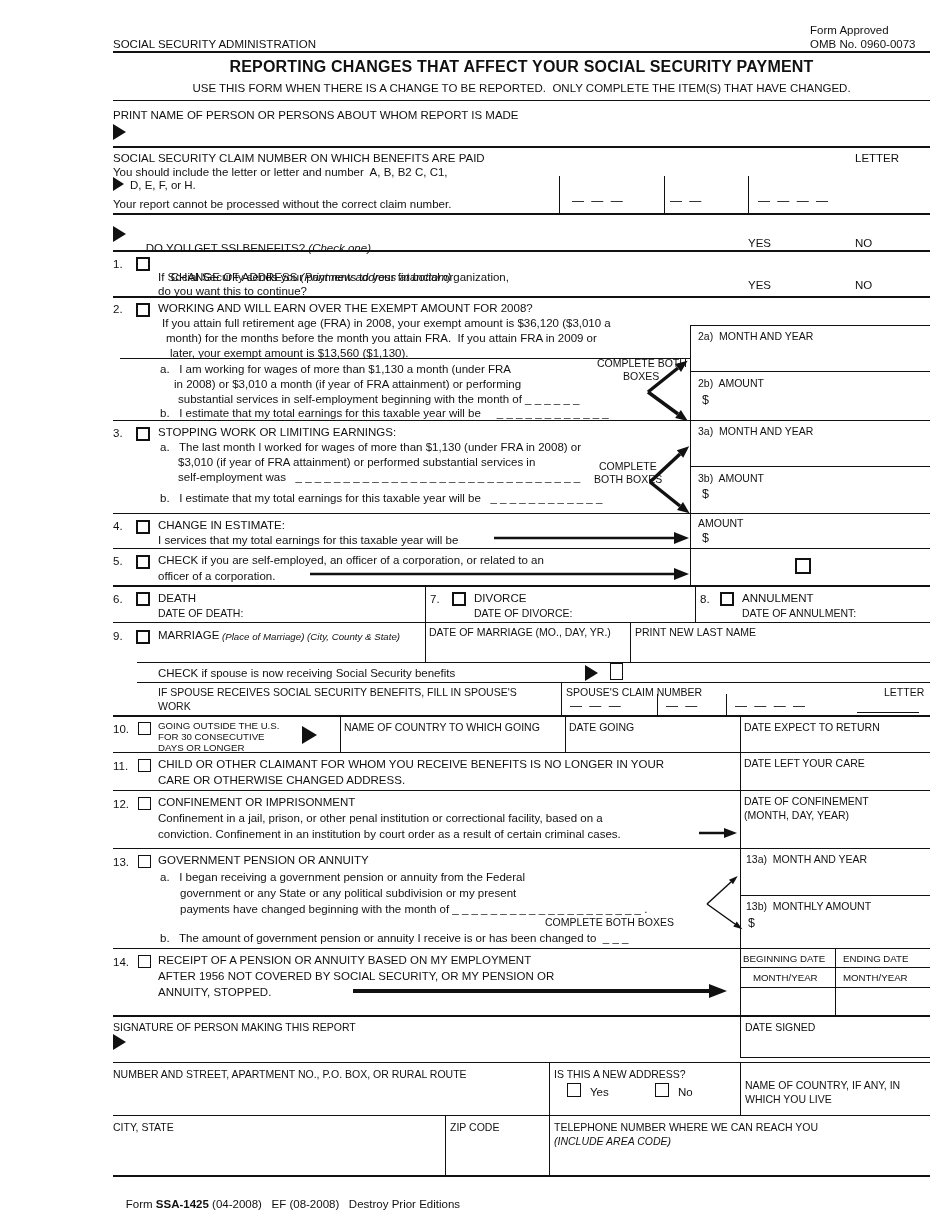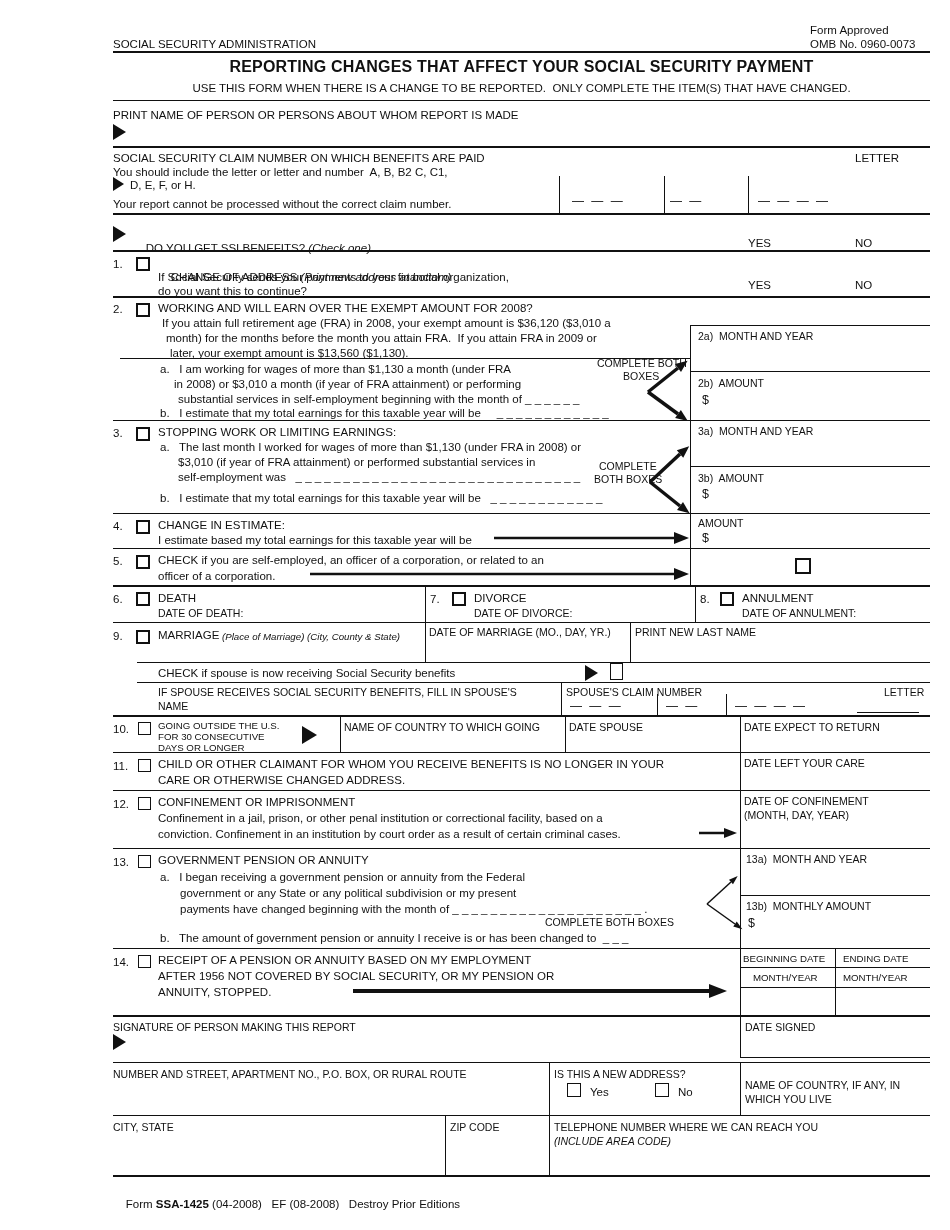--- a/index.html
+++ b/index.html
@@ -125,21 +125,21 @@
   <div class="hl" style="left:690px;top:466px;width:240px;"></div>
   <div style="position:absolute;left:690px;top:466px;width:240px;height:47px;">
     <div class="t s10" style="left:8px;top:6px;">3b)  AMOUNT</div>
     <div class="t s12" style="left:12px;top:21px;">$</div>
   </div>
   <div class="hl" style="left:113px;top:513px;width:817px;"></div>
 
   <div class="t" style="left:113px;top:519px;">4.</div>
   <div class="cb" style="left:136px;top:520px;"></div>
   <div class="t" style="left:158px;top:518px;">CHANGE IN ESTIMATE:</div>
-  <div class="t" style="left:158px;top:533px;">I estimate based my total earnings for this taxable year will be</div>
+  <div class="t" style="left:158px;top:533px;">I services that my total earnings for this taxable year will be</div>
   <svg style="left:494px;top:531px;" width="195" height="14">
     <line x1="0" y1="7" x2="181" y2="7" stroke="#111" stroke-width="2.5"></line>
     <polygon points="180,1 195,7 180,13" fill="#111"></polygon>
   </svg>
   <div class="vl" style="left:690px;top:513px;height:35px;"></div>
   <div style="position:absolute;left:690px;top:513px;width:240px;height:35px;">
     <div class="t s10" style="left:8px;top:4px;">AMOUNT</div>
     <div class="t s12" style="left:12px;top:18px;">$</div>
   </div>
   <div class="hl" style="left:113px;top:548px;width:817px;"></div>
@@ -187,21 +187,21 @@
     <div class="t s10" style="left:5px;top:4px;">PRINT NEW LAST NAME</div>
   </div>
   <div class="hl" style="left:137px;top:662px;width:793px;"></div>
 
   <div class="t" style="left:158px;top:666px;">CHECK if spouse is now receiving Social Security benefits</div>
   <div class="tri" style="left:585px;top:665px;border-width:8px 0 8px 13px;"></div>
   <div class="cb cbt" style="left:610px;top:663px;width:13px;height:17px;"></div>
   <div class="hl" style="left:137px;top:682px;width:793px;"></div>
 
   <div class="t s10" style="left:158px;top:686px;">IF SPOUSE RECEIVES SOCIAL SECURITY BENEFITS, FILL IN SPOUSE'S</div>
-  <div class="t s10" style="left:158px;top:700px;">NAME</div>
+  <div class="t s10" style="left:158px;top:700px;">WORK</div>
   <div style="position:absolute;left:200px;top:698px;width:350px;height:16px;"></div>
   <div class="vl" style="left:561px;top:682px;height:33px;"></div>
   <div class="t s10" style="left:566px;top:686px;">SPOUSE'S CLAIM NUMBER</div>
   <div class="t s10" style="left:884px;top:686px;">LETTER</div>
   <div class="vl" style="left:657px;top:694px;height:21px;"></div>
   <div class="vl" style="left:726px;top:694px;height:21px;"></div>
   <div class="seg" style="left:570px;top:699px;">— — —</div>
   <div class="seg" style="left:666px;top:699px;">— —</div>
   <div class="seg" style="left:735px;top:699px;">— — — —</div>
   <div class="hl" style="left:857px;top:712px;width:62px;"></div>
@@ -212,21 +212,21 @@
   <div class="t s95" style="left:158px;top:720px;">GOING OUTSIDE THE U.S.</div>
   <div class="t s95" style="left:158px;top:731px;">FOR 30 CONSECUTIVE</div>
   <div class="t s95" style="left:158px;top:742px;">DAYS OR LONGER</div>
   <div class="tri" style="left:302px;top:726px;border-width:9px 0 9px 15px;"></div>
   <div class="vl" style="left:340px;top:717px;height:35px;"></div>
   <div style="position:absolute;left:340px;top:717px;width:225px;height:35px;">
     <div class="t s10" style="left:4px;top:4px;">NAME OF COUNTRY TO WHICH GOING</div>
   </div>
   <div class="vl" style="left:565px;top:717px;height:35px;"></div>
   <div style="position:absolute;left:565px;top:717px;width:175px;height:35px;">
-    <div class="t s10" style="left:4px;top:4px;">DATE SPOUSE</div>
+    <div class="t s10" style="left:4px;top:4px;">DATE GOING</div>
   </div>
   <div class="vl" style="left:740px;top:717px;height:35px;"></div>
   <div style="position:absolute;left:740px;top:717px;width:190px;height:35px;">
     <div class="t s10" style="left:4px;top:4px;">DATE EXPECT TO RETURN</div>
   </div>
   <div class="hl" style="left:113px;top:752px;width:817px;"></div>
 
   <div class="t" style="left:113px;top:759px;">11.</div>
   <div class="cb cbt" style="left:138px;top:759px;width:13px;height:13px;"></div>
   <div class="t" style="left:158px;top:757px;">CHILD OR OTHER CLAIMANT FOR WHOM YOU RECEIVE BENEFITS IS NO LONGER IN YOUR</div>

